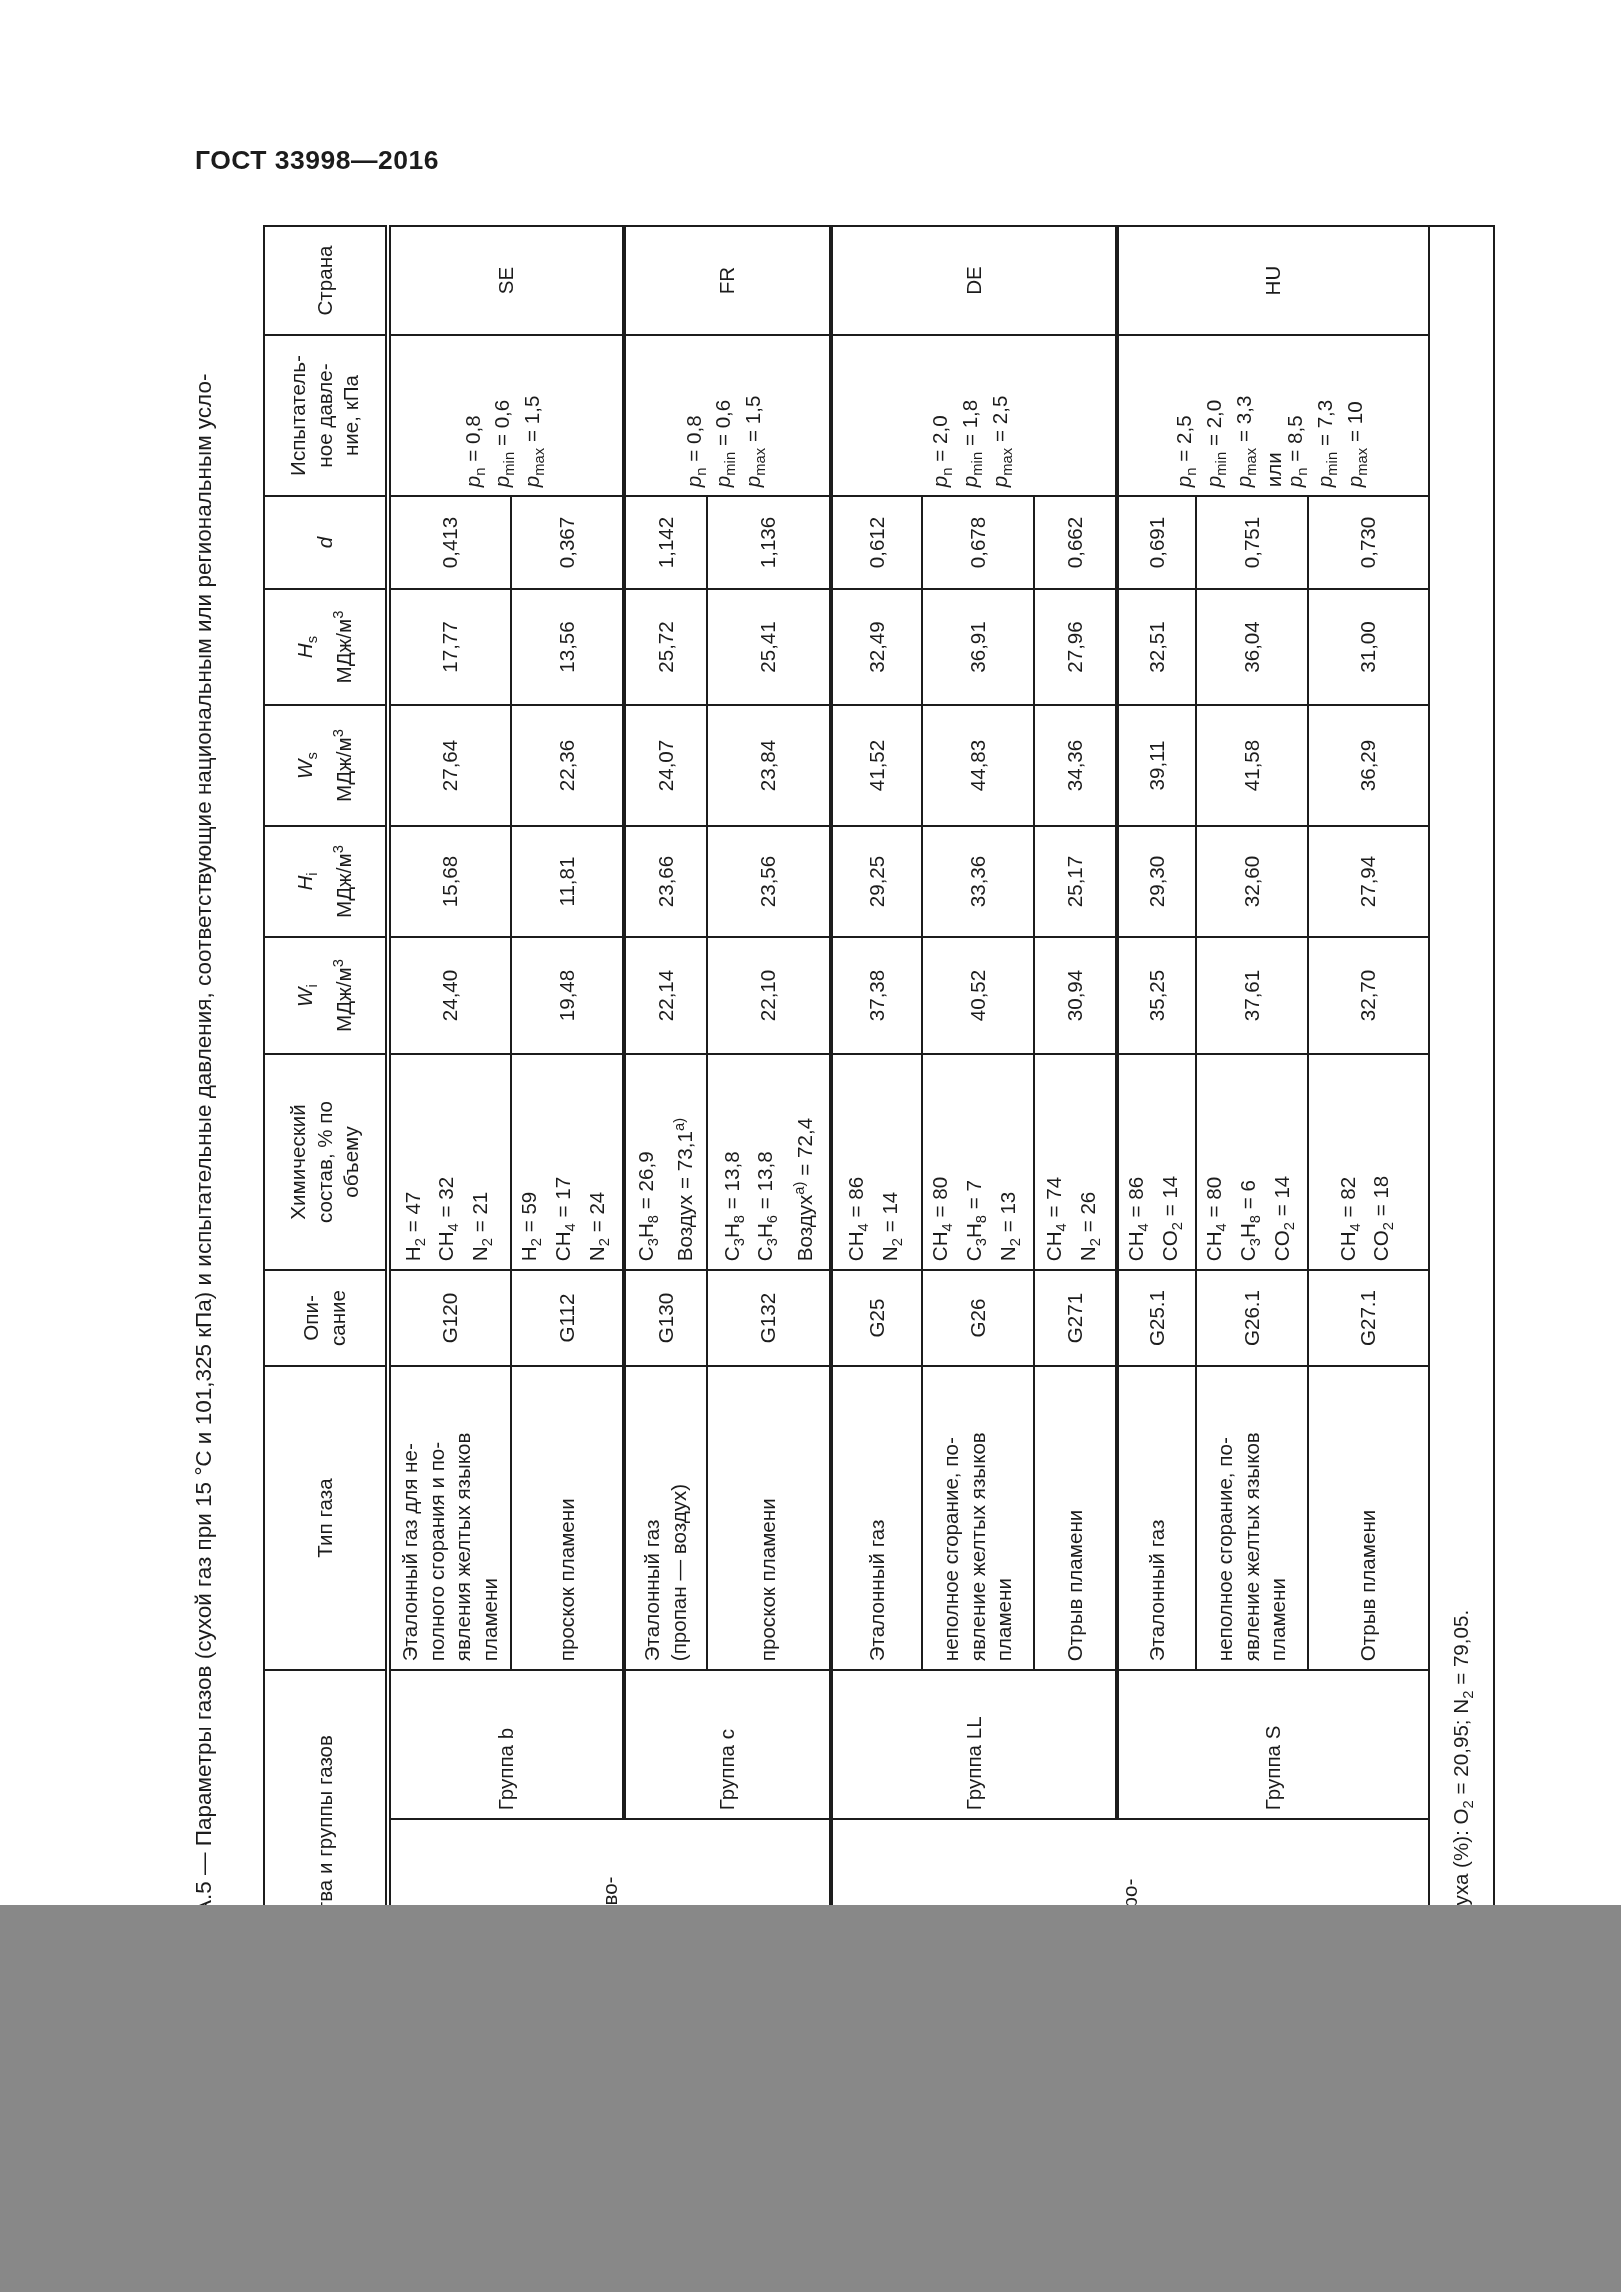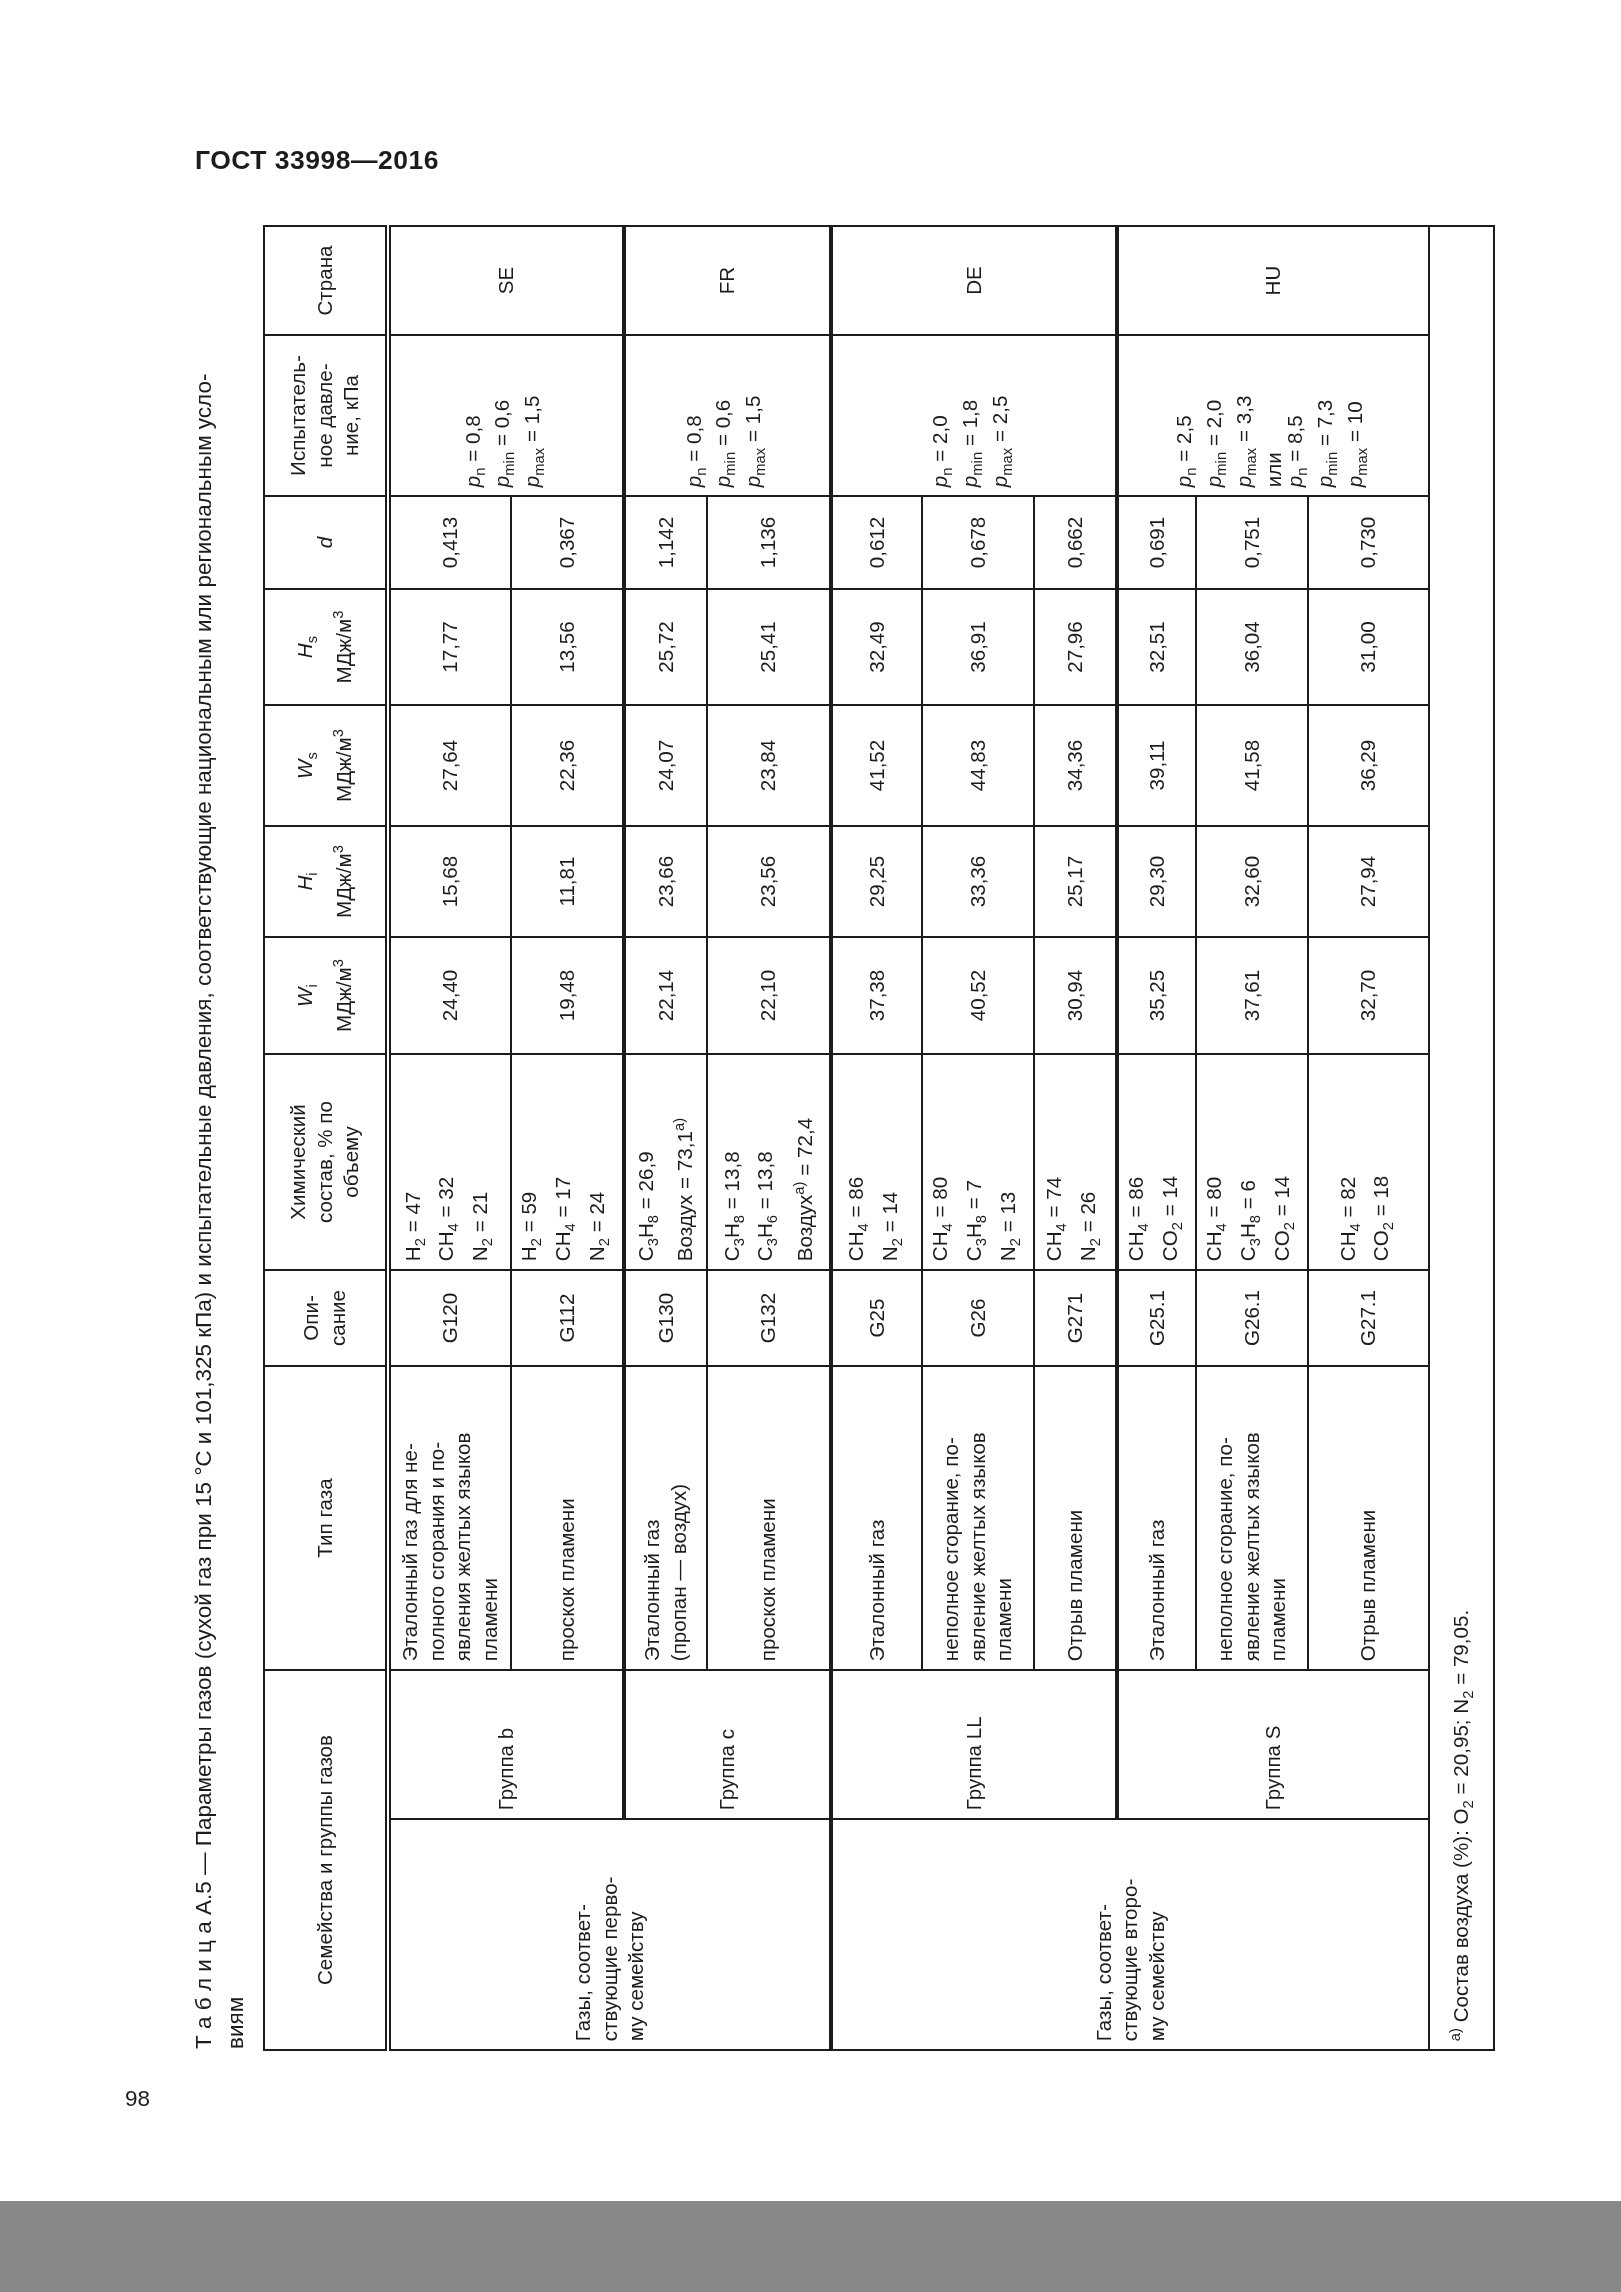--- a/index.html
+++ b/index.html
@@ -1,16 +1,16 @@
 <!DOCTYPE html>
 <html><head>
 <meta charset="utf-8">
 <style>
   html,body{margin:0;padding:0;background:#888;}
-  .page{position:relative;width:1621px;height:2201px;background:#ffffff;
+  .page{position:relative;width:1621px;height:1905px;background:#ffffff;
         font-family:"Liberation Sans",sans-serif;color:#1c1c1c;overflow:hidden;}
   .std-header{position:absolute;left:195px;top:145px;font-size:26.5px;font-weight:bold;
         letter-spacing:0.5px;white-space:nowrap;}
   .page-number{position:absolute;left:125px;top:2086px;font-size:22.5px;}
   
   .rot{position:absolute;left:188px;top:229px;width:1822px;
        transform-origin:0 0;transform:translateY(1822px) rotate(-90deg);}
   .caption{font-size:22.5px;line-height:32px;margin:0 0 10.8px 2px;}
   .caption div{white-space:nowrap;}
   #gtable{border-collapse:collapse;table-layout:fixed;width:1822px;

